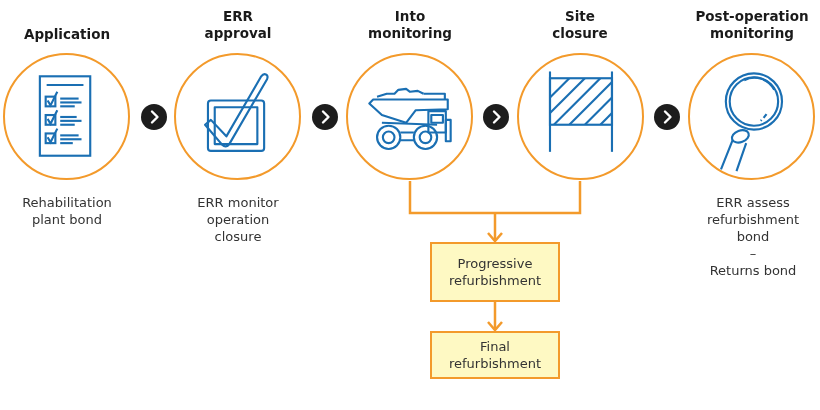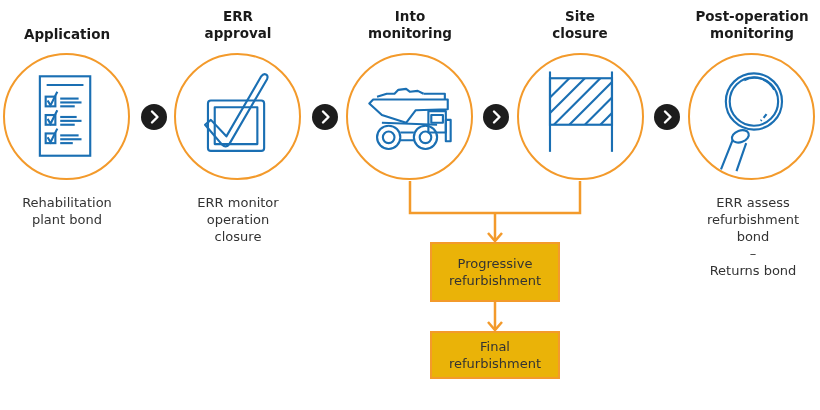--- a/index.html
+++ b/index.html
@@ -9,21 +9,21 @@
                  font-size: 13.5px; line-height: 17px; color: #1a1a1a; }
   .stage-title span { display: block; }
   .stage-desc { position: absolute; width: 150px; text-align: center; font-size: 13px;
                 line-height: 17px; color: #333; }
   .stage-desc span { display: block; }
   .circle { position: absolute; width: 127px; height: 127px; border: 2.5px solid #f39a2b;
             border-radius: 50%; box-sizing: border-box; }
   .circle svg { position: absolute; left: 0; top: 0; width: 100%; height: 100%; }
   .chev { position: absolute; width: 26px; height: 26px; border-radius: 50%; background: #1d1d1d; }
   .chev svg { width: 26px; height: 26px; display: block; }
-  .box { position: absolute; border: 2.5px solid #f39a2b; box-sizing: border-box; background: #eab308;
+  .box { position: absolute; border: 2.5px solid #f39a2b; box-sizing: border-box; background: #fef9c3;
          display: flex; flex-direction: column; align-items: center; justify-content: center;
          font-size: 13px; line-height: 17px; color: #333; text-align: center; }
   .connectors { position: absolute; left: 0; top: 0; width: 820px; height: 410px; pointer-events: none; }
 </style>
 </head>
 <body>
 
 <svg class="connectors" viewBox="0 0 820 410">
   <g stroke="#f39a2b" stroke-width="2.5" fill="none">
     <path d="M410 181 V213 H580 V181"></path>

